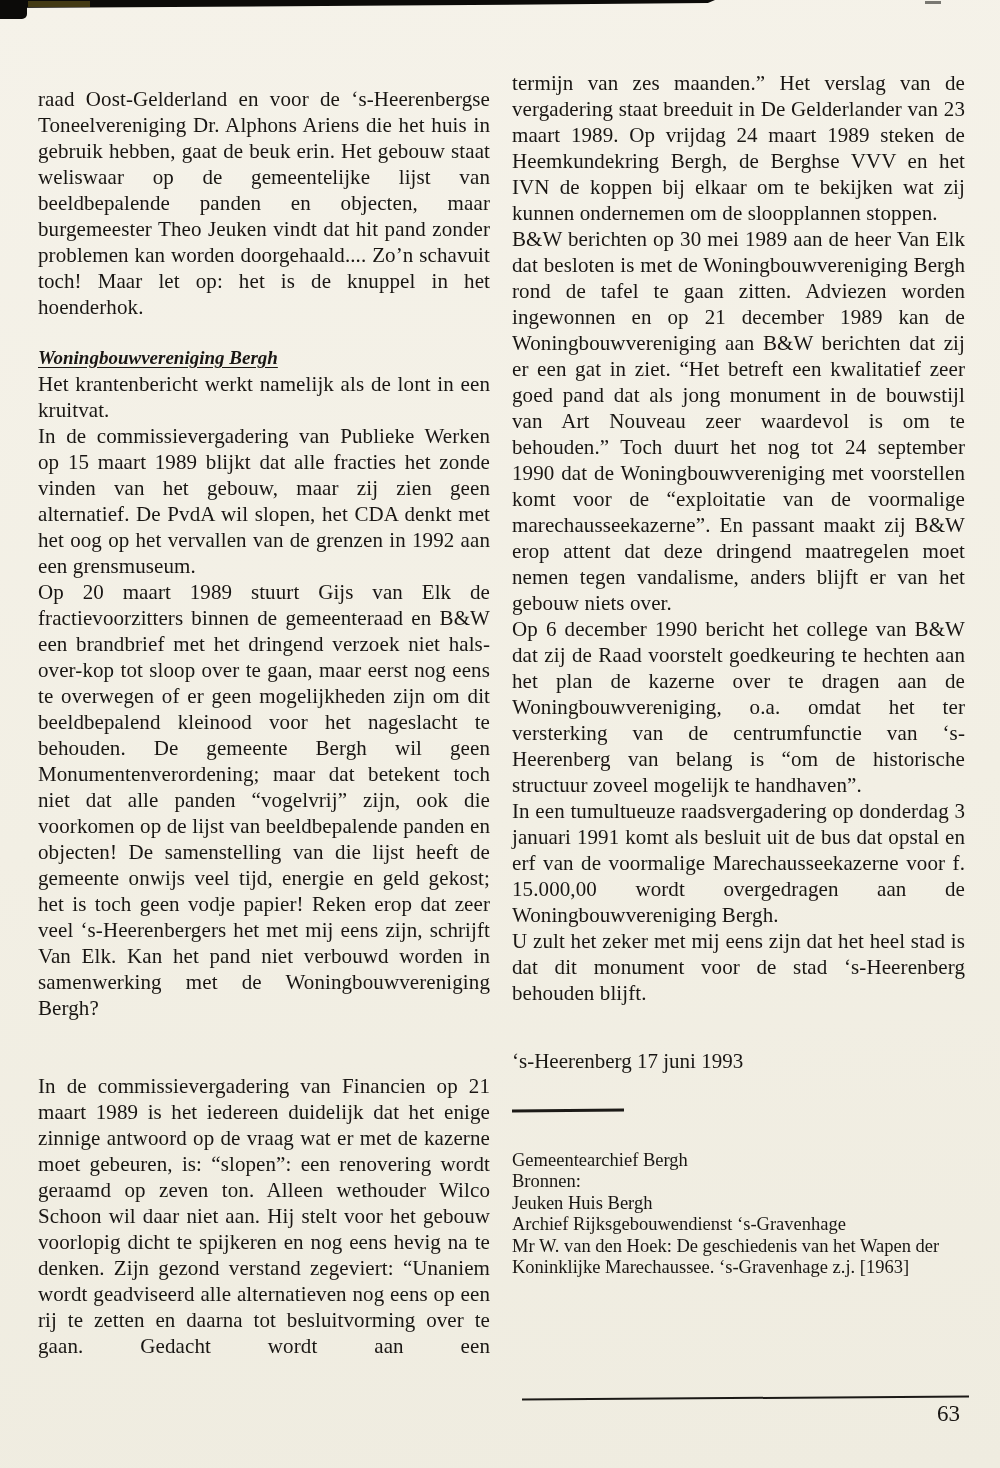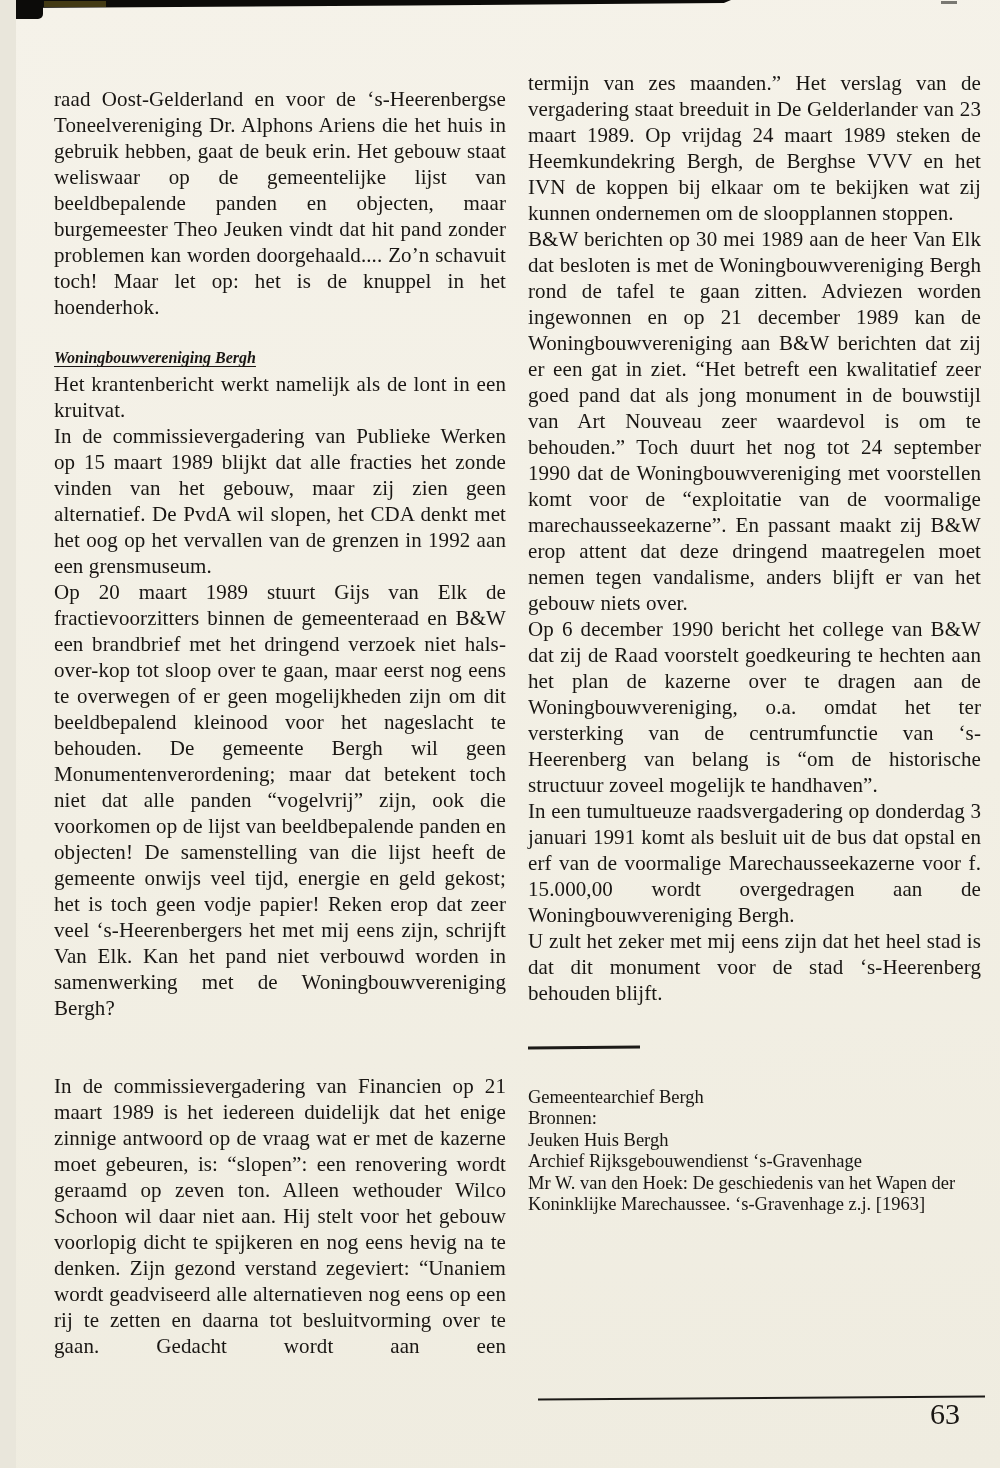--- a/index.html
+++ b/index.html
@@ -12,21 +12,20 @@
     position: relative;
     overflow: hidden;
     background: #e9e6db;
     font-family: "Liberation Serif", "DejaVu Serif", serif;
     color: #191613;
   }
   .page {
     position: absolute;
     inset: 0;
     background: linear-gradient(175deg, #f5f2e9 0%, #f2efe4 55%, #efece0 100%);
-    margin-left: 16px;
   }
   
   .edge-top {
     position: absolute; top: 0; left: 0;
     width: 715px; height: 8px;
     background: #0c0b09;
     clip-path: polygon(0 0, 100% 0, 99% 38%, 55% 70%, 0 100%);
   }
   .edge-corner {
     position: absolute; top: 0; left: 0;
@@ -56,21 +55,21 @@
   .body-text {
     margin: 0;
     text-align: justify;
     letter-spacing: 0.1px;
   }
   .justify-last { text-align-last: justify; }
   .gap-before { margin-top: 52px; }
 
   .section-heading {
     margin: 25px 0 0 0;
-    font-size: 16px;
+    font-size: 19px;
     line-height: 26px;
     font-weight: bold;
     font-style: italic;
     text-decoration: underline;
     text-underline-offset: 3px;
   }
 
   .signature {
     margin-top: 40px;
     line-height: 31px;
@@ -91,21 +90,21 @@
   .footer-rule {
     position: absolute;
     left: 522px; top: 1397px;
     width: 447px; height: 2px;
     background: #1c1a17;
     transform: rotate(-0.4deg);
   }
   .page-number {
     position: absolute;
     top: 1401px; right: 40px;
-    font-size: 30px;
+    font-size: 23px;
     line-height: 26px;
   }
 </style>
 </head>
 <body>
 
 <div class="page">
 
   <div class="edge-top"></div>
   <div class="edge-corner"></div>
@@ -124,20 +123,21 @@
   </div>
 
   <div class="col col-right">
     <p class="body-text">termijn van zes maanden.” Het verslag van de vergadering staat breeduit in De Gelderlander van 23 maart 1989. Op vrijdag 24 maart 1989 steken de Heemkundekring Bergh, de Berghse VVV en het IVN de koppen bij elkaar om te bekijken wat zij kunnen ondernemen om de sloopplannen stoppen.</p>
     <p class="body-text">B&amp;W berichten op 30 mei 1989 aan de heer Van Elk dat besloten is met de Woningbouwvereniging Bergh rond de tafel te gaan zitten. Adviezen worden ingewonnen en op 21 december 1989 kan de Woningbouwvereniging aan B&amp;W berichten dat zij er een gat in ziet. “Het betreft een kwalitatief zeer goed pand dat als jong monument in de bouwstijl van Art Nouveau zeer waardevol is om te behouden.” Toch duurt het nog tot 24 september 1990 dat de Woningbouwvereniging met voorstellen komt voor de “exploitatie van de voormalige marechausseekazerne”. En passant maakt zij B&amp;W erop attent dat deze dringend maatregelen moet nemen tegen vandalisme, anders blijft er van het gebouw niets over.</p>
     <p class="body-text">Op 6 december 1990 bericht het college van B&amp;W dat zij de Raad voorstelt goedkeuring te hechten aan het plan de kazerne over te dragen aan de Woningbouwvereniging, o.a. omdat het ter versterking van de centrumfunctie van ‘s-Heerenberg van belang is “om de historische structuur zoveel mogelijk te handhaven”.</p>
     <p class="body-text">In een tumultueuze raadsvergadering op donderdag 3 januari 1991 komt als besluit uit de bus dat opstal en erf van de voormalige Marechausseekazerne voor f. 15.000,00 wordt overgedragen aan de Woningbouwvereniging Bergh.</p>
     <p class="body-text">U zult het zeker met mij eens zijn dat het heel stad is dat dit monument voor de stad ‘s-Heerenberg behouden blijft.</p>
 
     <div class="signature">
+      <div>‘s-Heerenberg 17 juni 1993</div>
     </div>
 
     <div class="sig-rule"></div>
 
     <div class="sources">
       <div>Gemeentearchief Bergh</div>
       <div>Bronnen:</div>
       <div>Jeuken Huis Bergh</div>
       <div>Archief Rijksgebouwendienst ‘s-Gravenhage</div>
       <div>Mr W. van den Hoek: De geschiedenis van het Wapen der Koninklijke Marechaussee. ‘s-Gravenhage z.j. [1963]</div>

